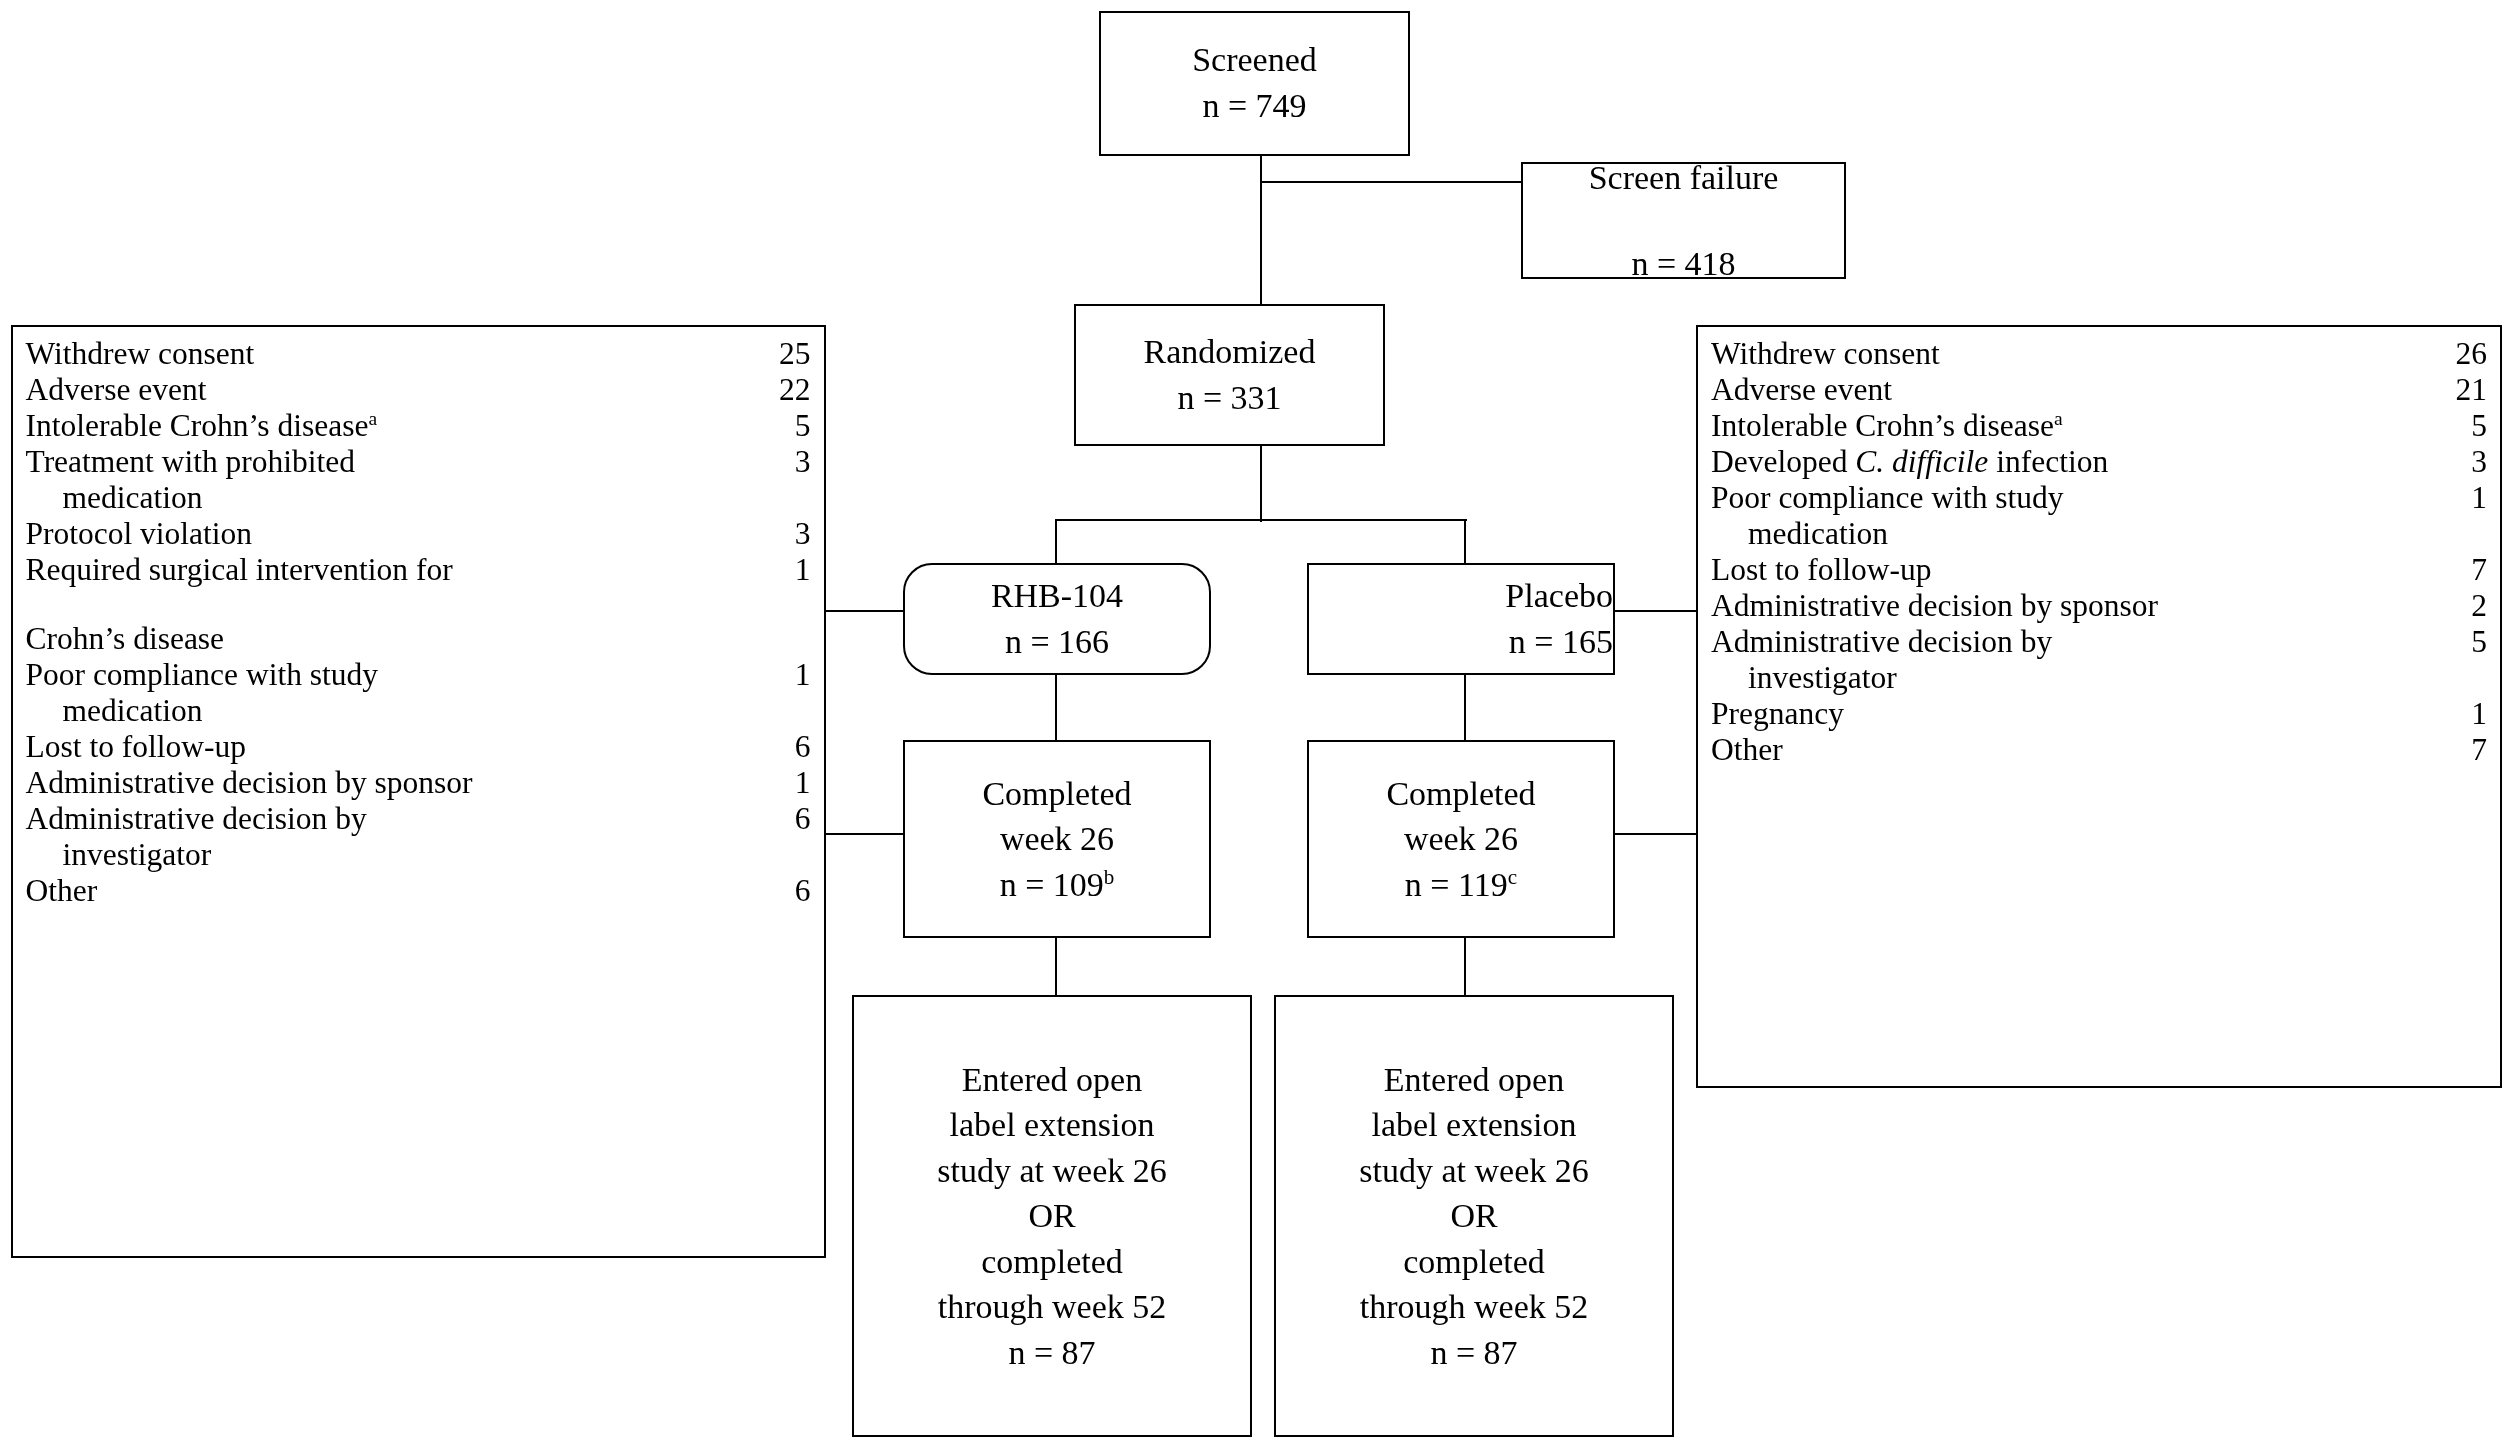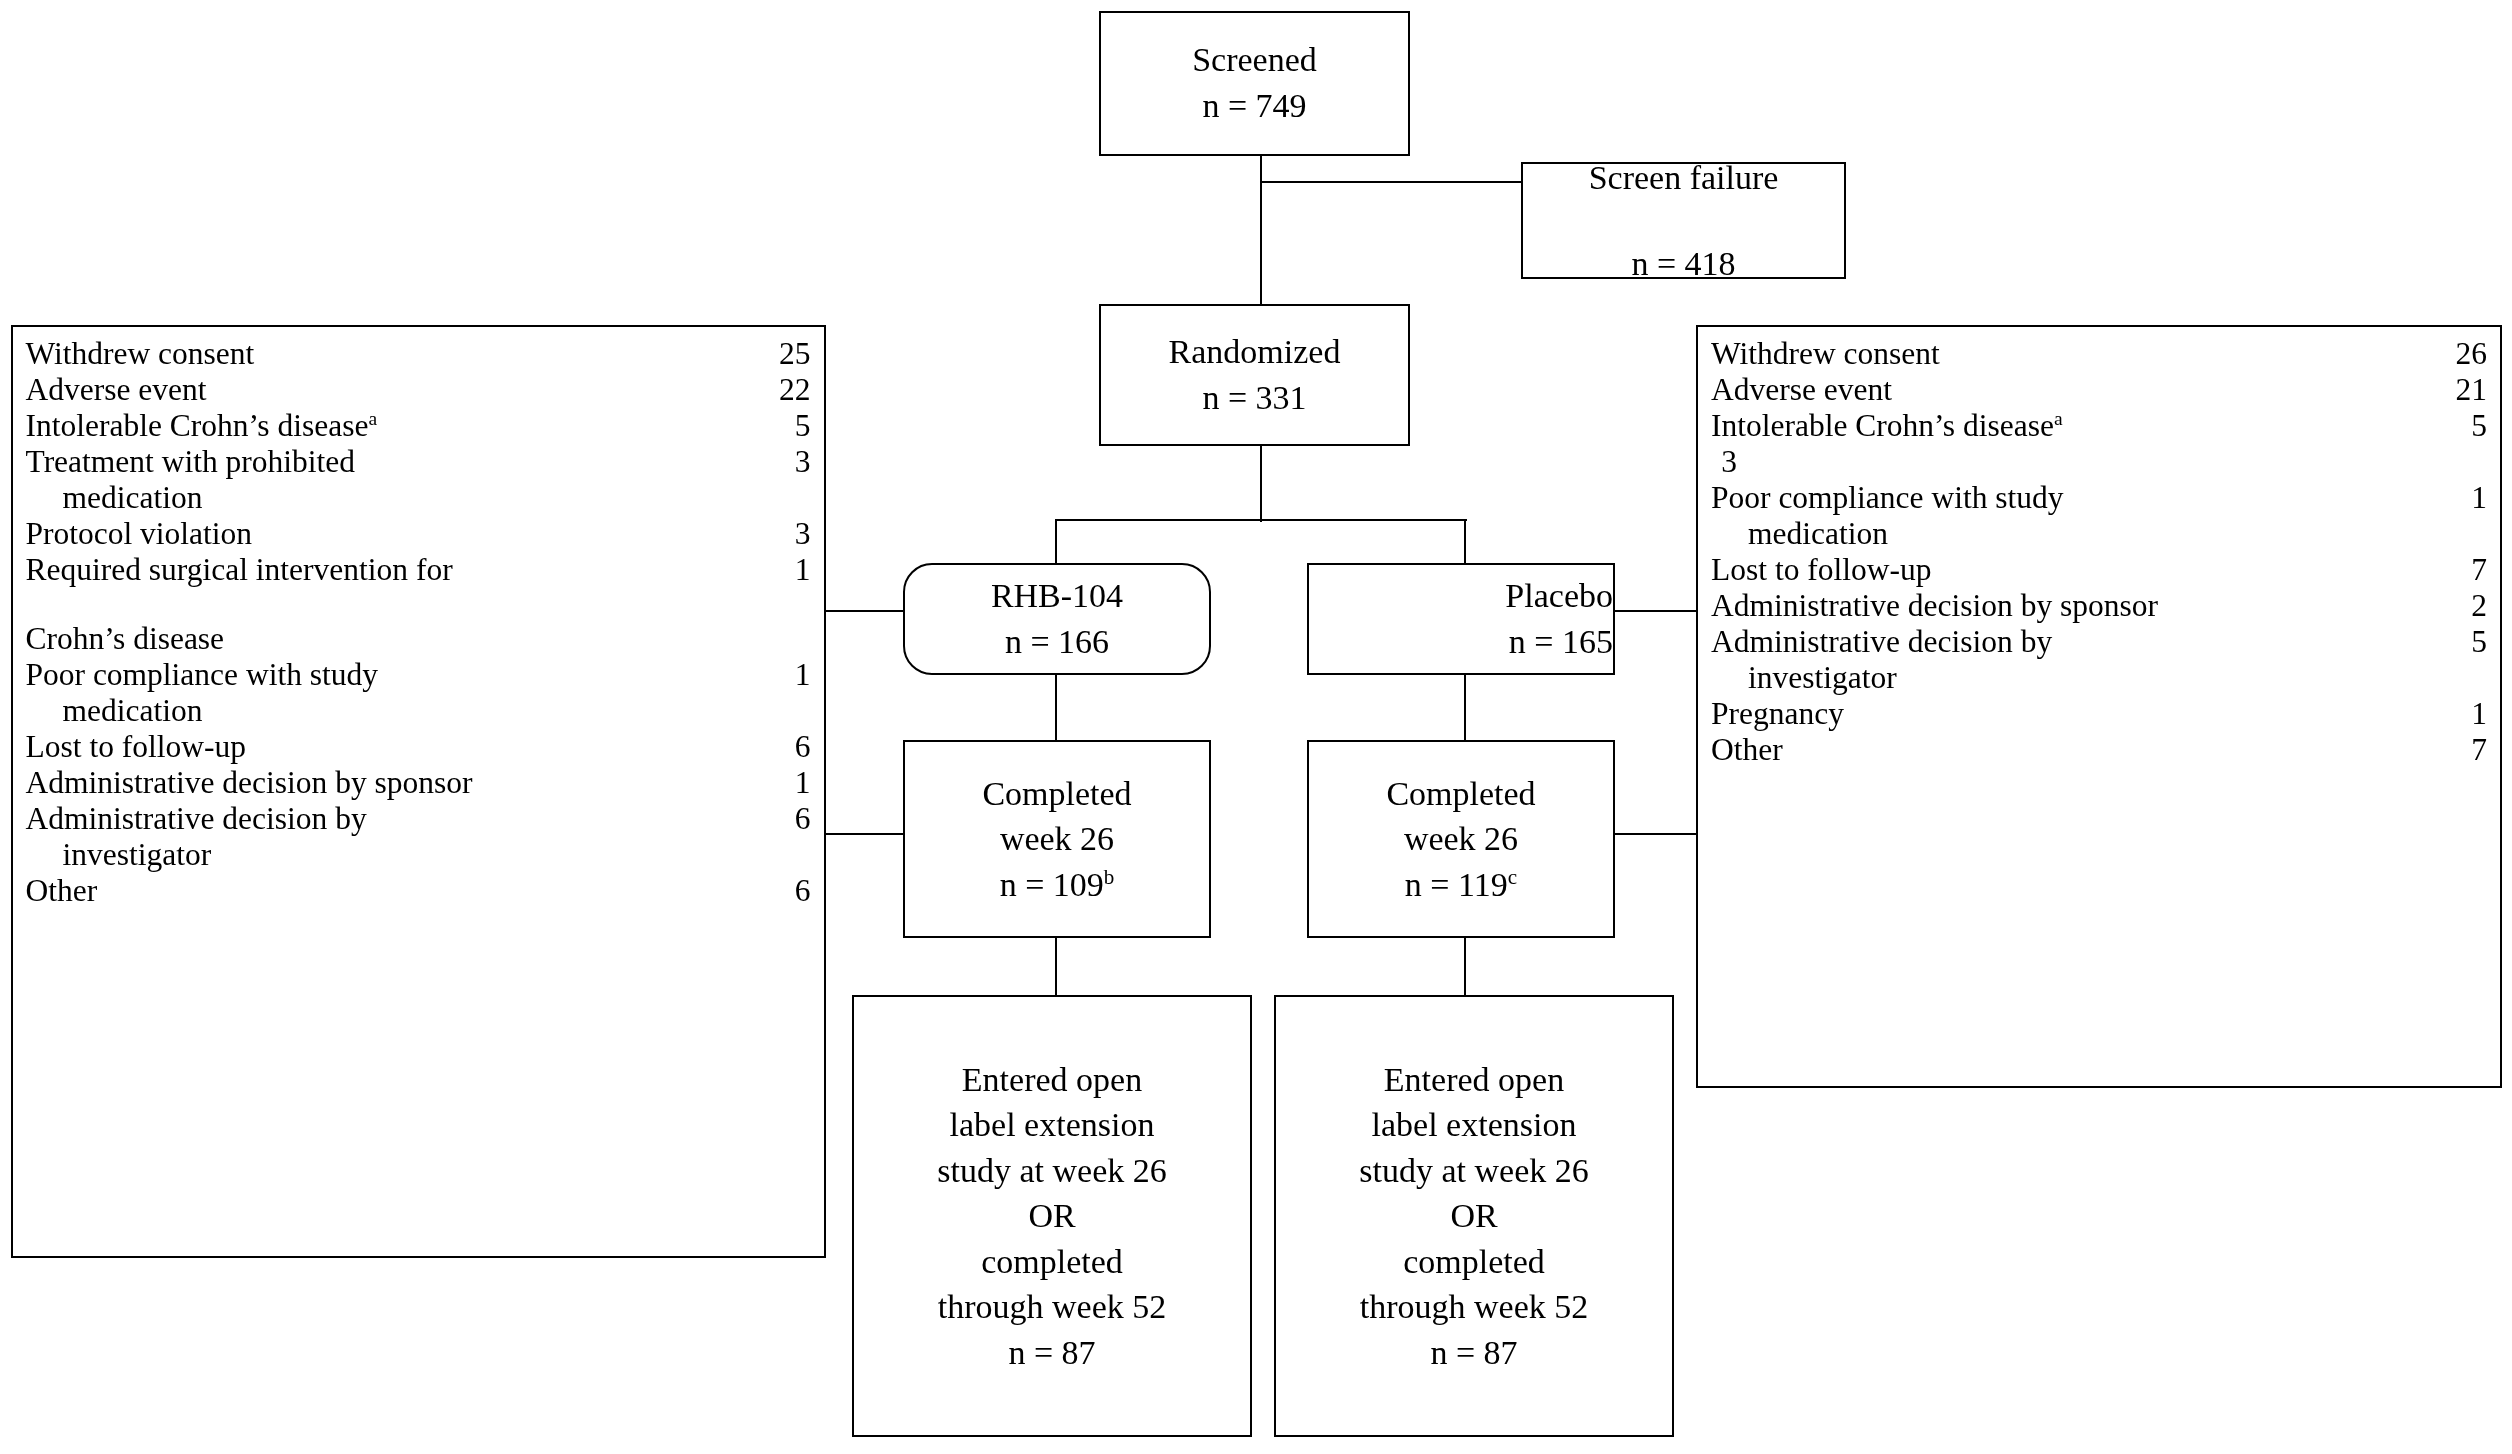--- a/index.html
+++ b/index.html
@@ -103,21 +103,21 @@
   <div class="box fs-58" style="left:1099px; top:10.5px; width:311px; height:145px;align-items:center;">
     <span class="ln">Screened</span>
     <span class="ln">n = 749</span>
   </div>
 
   <div class="box fs-58" style="left:1521px; top:162px; width:325px; height:117px;gap:40px;">
     <span class="ln">Screen failure</span>
     <span class="ln">n = 418</span>
   </div>
 
-  <div class="box fs-58" style="left:1099px; top:304px; width:311px; height:142px;">
+  <div class="box fs-58" style="left:1074px; top:304px; width:311px; height:142px;">
     <span class="ln">Randomized</span>
     <span class="ln">n = 331</span>
   </div>
 
   <div class="box fs-58" style="left:903px; top:563px; width:308px; height:112px;border-radius:29px;">
     <span class="ln">RHB-104</span>
     <span class="ln">n = 166</span>
   </div>
 
   <div class="box fs-58" style="left:1307px; top:563px; width:308px; height:112px;align-items:flex-end;">
@@ -215,20 +215,21 @@
       </div>
       <div class="row">
         <span class="rlabel">Adverse event</span>
         <span class="rnum">21</span>
       </div>
       <div class="row">
         <span class="rlabel">Intolerable Crohn’s disease<sup>a</sup></span>
         <span class="rnum">5</span>
       </div>
       <div class="row">
+        <span class="rlabel">Developed <span class="it">C. difficile</span> infection</span>
         <span class="rnum">3</span>
       </div>
       <div class="row">
         <span class="rlabel">Poor compliance with study</span>
         <span class="rnum">1</span>
       </div>
       <div class="cont indent">medication</div>
       <div class="row">
         <span class="rlabel">Lost to follow-up</span>
         <span class="rnum">7</span>

